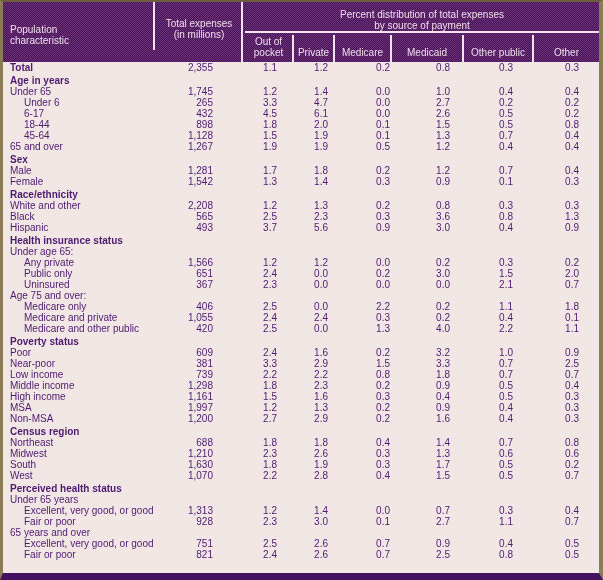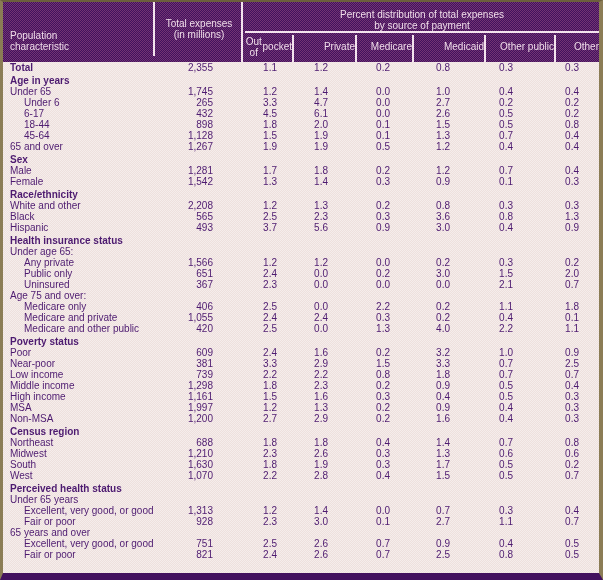--- a/index.html
+++ b/index.html
@@ -31,27 +31,27 @@
   .hdr{
     position:relative;height:60px;width:596px;
     background-color:var(--hdr-purple);
     background-image:
       linear-gradient(45deg, rgba(190,104,150,0.40) 25%, transparent 25%, transparent 75%, rgba(190,104,150,0.40) 75%),
       linear-gradient(45deg, rgba(190,104,150,0.40) 25%, transparent 25%, transparent 75%, rgba(190,104,150,0.40) 75%);
     background-size:2px 2px;background-position:0 0,1px 1px;
     color:var(--hdr-text);font-size:10px;line-height:11px;
   }
   .hcell{position:absolute;display:flex;flex-direction:column;justify-content:flex-end;}
-  .h-pop{left:0;top:0;bottom:6px;width:152px;border-right:2px solid var(--sep);padding:0 0 4px 7px;align-items:flex-start;}
+  .h-pop{left:0;top:0;bottom:12px;width:152px;border-right:2px solid var(--sep);padding:0 0 4px 7px;align-items:flex-start;}
   .h-total{left:154px;top:0;bottom:0;width:86px;border-right:2px solid var(--sep);padding-bottom:22px;align-items:center;text-align:center;}
   .h-group-title{left:242px;right:0;top:0;height:31px;border-bottom:2px solid var(--sep);justify-content:flex-start;align-items:center;text-align:center;padding-top:7px;}
   .h-subrow{position:absolute;left:242px;right:0;top:33px;bottom:0;display:flex;}
-  .h-sub{display:flex;flex-direction:row;justify-content:flex-end;align-items:center;text-align:center;padding-bottom:4px;}
+  .h-sub{display:flex;flex-direction:column;justify-content:flex-end;align-items:center;text-align:center;padding-bottom:4px;}
   .h-sub.b{border-right:2px solid var(--sep);}
-  .w1{width:49px}.w2{width:63px}.w3{width:57px}.w4{width:72px}.w5{width:70px}.w6{flex:1}
+  .w1{width:49px}.w2{width:41px}.w3{width:57px}.w4{width:72px}.w5{width:70px}.w6{flex:1}
   
   .tbody{position:relative;width:596px;height:511px;overflow:hidden;color:var(--body-text);font-size:10px;text-decoration:underline;}
   .row{position:relative;height:11px;line-height:11px;}
   .row.section{margin-top:2px;}
   .row.section .lab{font-weight:bold;}
   .lab{position:absolute;left:7px;top:0;white-space:nowrap;}
   .lab.indent{left:21px;}
   .lab.bold{font-weight:bold;}
   .num{position:absolute;top:0;left:0;text-align:right;white-space:nowrap;}
   .n0{width:210px}.n1{width:274px}.n2{width:325px}.n3{width:387px}.n4{width:447px}.n5{width:510px}.n6{width:576px}

